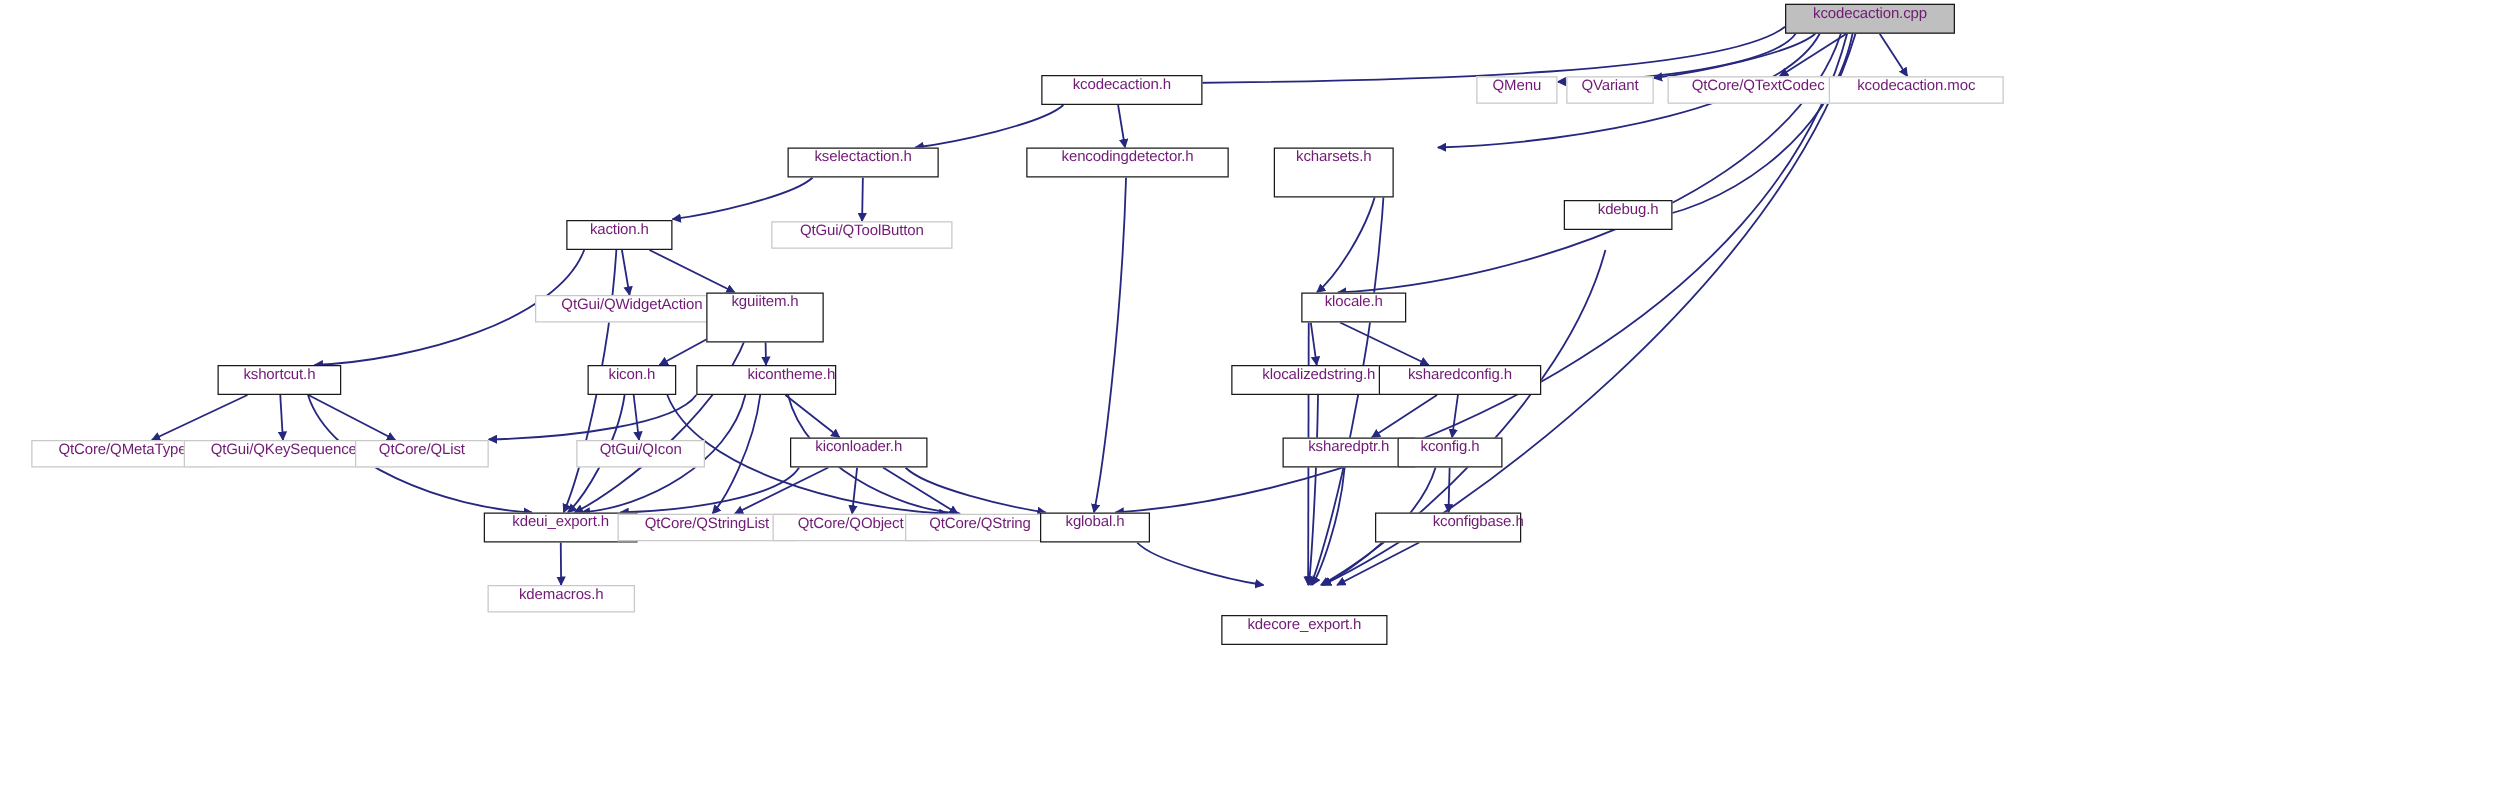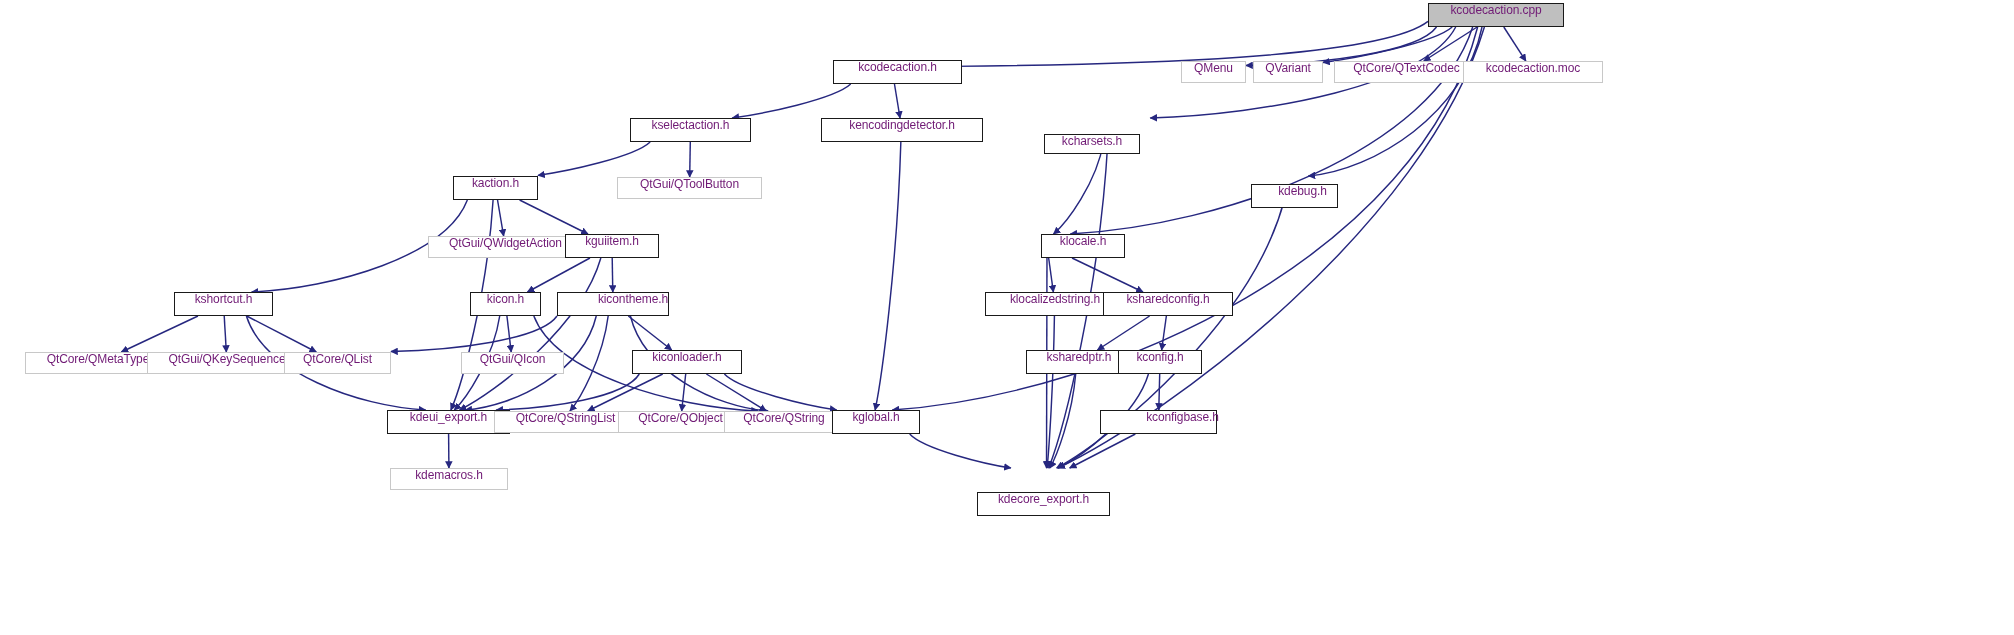--- a/index.html
+++ b/index.html
@@ -137,36 +137,36 @@
       </div>
       <div class="node external" style="left: 1463px; top: 61px; width: 140px; height: 22px;">
         <span>kcodecaction.moc</span>
       </div>
       <div class="node internal" style="left: 630px; top: 118px; width: 121px; height: 24px;">
         <span>kselectaction.h</span>
       </div>
       <div class="node internal" style="left: 821px; top: 118px; width: 162px; height: 24px;">
         <span>kencodingdetector.h</span>
       </div>
-      <div class="node internal" style="left: 1044px; top: 118px; width: 96px; height: 20px; margin-top: 16px;">
+      <div class="node internal" style="left: 1019px; top: 118px; width: 96px; height: 40px;">
         <span>kcharsets.h</span>
       </div>
       <div class="node internal" style="left: 453px; top: 176px; width: 85px; height: 24px;">
         <span>kaction.h</span>
       </div>
       <div class="node external" style="left: 617px; top: 177px; width: 145px; height: 22px;">
         <span>QtGui/QToolButton</span>
       </div>
-      <div class="node internal" style="left: 1251px; top: 184px; width: 87px; height: 24px; padding-left: 16px;">
+      <div class="node internal" style="left: 1251px; top: 160px; width: 87px; height: 24px; padding-left: 16px;">
         <span>kdebug.h</span>
       </div>
       <div class="node external" style="left: 428px; top: 236px; width: 155px; height: 22px;">
         <span>QtGui/QWidgetAction</span>
       </div>
-      <div class="node internal" style="left: 565px; top: 234px; width: 94px; height: 24px;">
+      <div class="node internal" style="left: 565px; top: 234px; width: 94px; height: 40px;">
         <span>kguiitem.h</span>
       </div>
       <div class="node internal" style="left: 1005px; top: 234px; width: 84px; height: 24px; margin-left: 36px;">
         <span>klocale.h</span>
       </div>
       <div class="node internal" style="left: 174px; top: 292px; width: 99px; height: 24px;">
         <span>kshortcut.h</span>
       </div>
       <div class="node internal" style="left: 470px; top: 292px; width: 71px; height: 24px;">
         <span>kicon.h</span>

